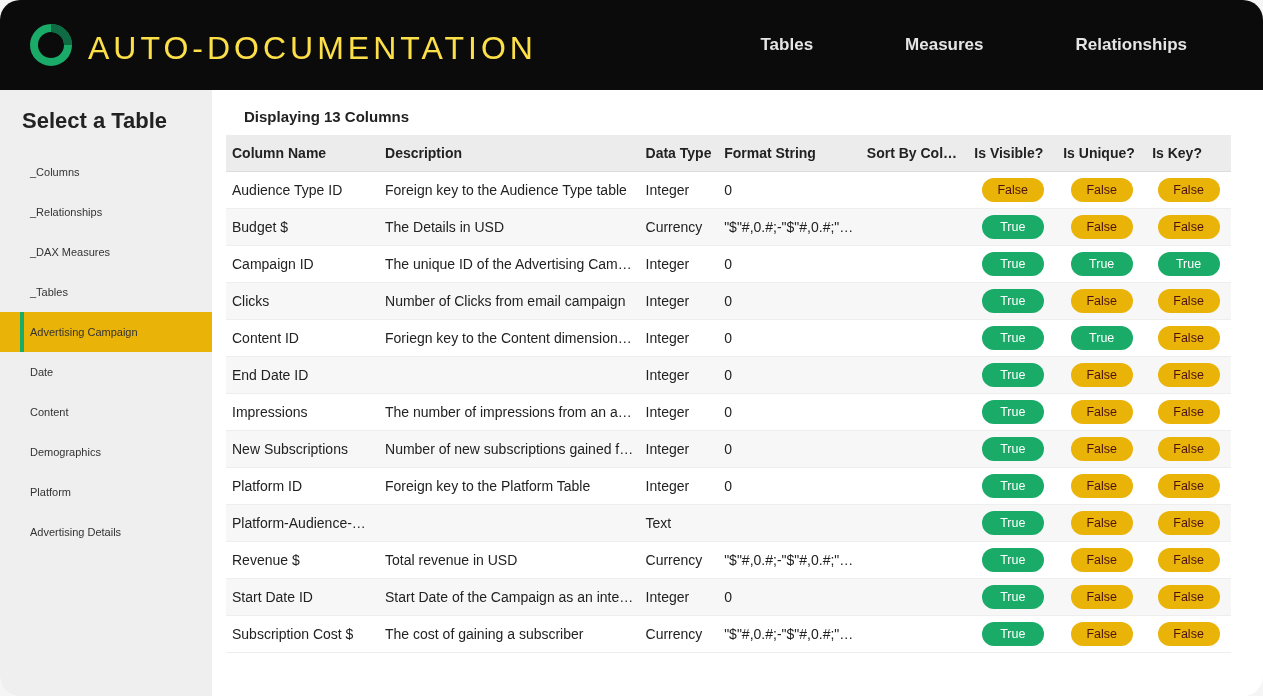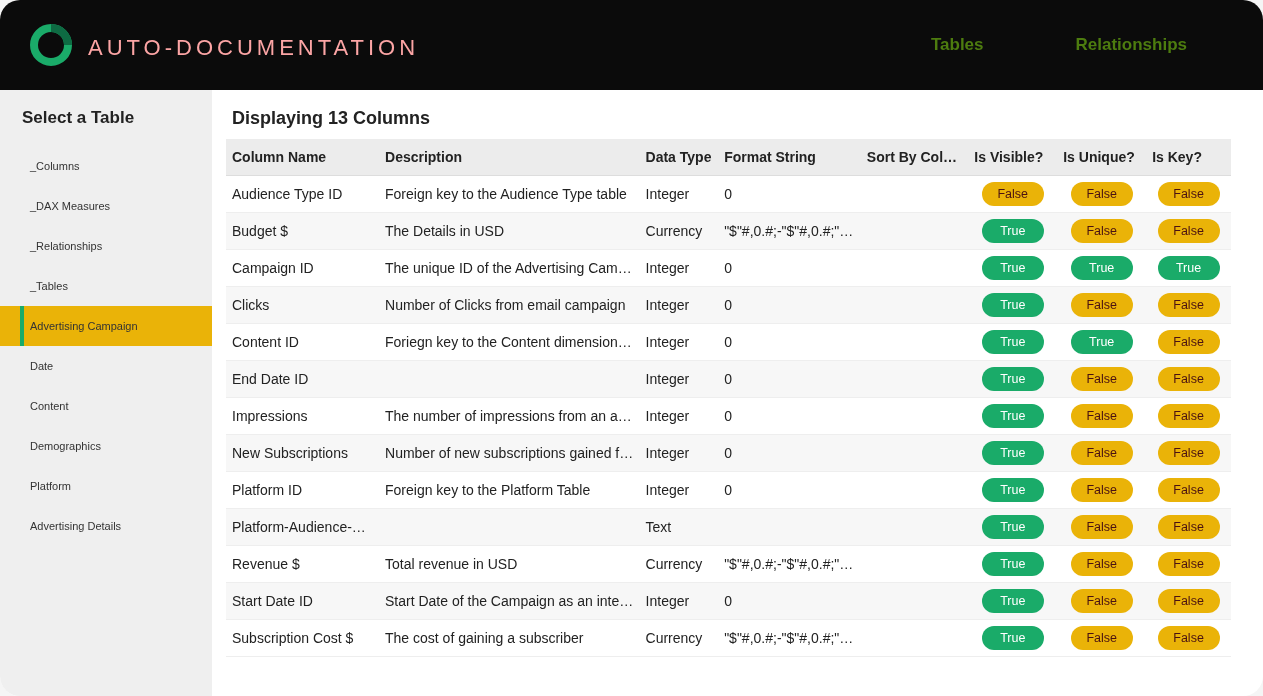--- a/index.html
+++ b/index.html
@@ -2,34 +2,34 @@
 <html><head>
 <meta charset="utf-8">
 <style>
   * { box-sizing: border-box; margin: 0; padding: 0; }
   body { font-family: "Segoe UI", Arial, sans-serif; background: #f5f5f5; color: #222; }
   .frame { width: 1263px; height: 696px; margin: 0 auto; background: #fff; border-radius: 20px; overflow: hidden; display: flex; flex-direction: column; }
   
   .header { background: #0b0b0b; height: 90px; display: flex; align-items: center; padding: 0 50px 0 30px; }
   .logo { display: flex; align-items: center; gap: 16px; }
   .logo-icon svg { display: block; }
-  .logo-text { color: #fca5a5; font-size: 22px; font-weight: 300; letter-spacing: 4px; font-family: "Segoe UI Light", "Segoe UI", sans-serif; text-transform: uppercase; margin-top: 6px; }
+  .logo-text { color: #fde047; font-size: 32px; font-weight: 300; letter-spacing: 4px; font-family: "Segoe UI Light", "Segoe UI", sans-serif; text-transform: uppercase; margin-top: 6px; }
   .nav { margin-left: auto; display: flex; align-items: center; gap: 40px; }
-  .nav-item { color: #4d7c0f; font-size: 17px; font-weight: 600; padding: 10px 26px; border-radius: 24px; cursor: pointer; }
+  .nav-item { color: #e5e5e5; font-size: 17px; font-weight: 600; padding: 10px 26px; border-radius: 24px; cursor: pointer; }
   .nav-item.active { background: #1aab69; color: #fff; }
   
   .body { flex: 1; display: flex; overflow: hidden; }
   .sidebar { width: 212px; background: #efefef; padding: 18px 0 0 0; overflow-y: auto; }
-  .sidebar-title { font-size: 17px; font-weight: 700; padding: 0 18px 18px 22px; }
+  .sidebar-title { font-size: 22px; font-weight: 700; padding: 0 18px 18px 22px; }
   .side-item { font-size: 11px; color: #333; padding: 14px 0 14px 30px; cursor: pointer; position: relative; }
   .side-item.selected { background: #eab308; font-weight: 400; }
   .side-item.selected::before { content: ""; position: absolute; left: 20px; top: 0; bottom: 0; width: 4px; background: #1aab69; }
   
   .main { flex: 1; padding: 18px 32px 20px 14px; overflow-y: auto; }
-  .main-title { font-size: 18px; font-weight: 700; margin-bottom: 10px; margin-left: 6px; }
+  .main-title { font-size: 15px; font-weight: 700; margin-bottom: 10px; margin-left: 18px; }
   table.grid { width: 100%; border-collapse: collapse; table-layout: fixed; }
   table.grid th { text-align: left; font-size: 14px; font-weight: 700; padding: 10px 6px; background: #ececec; border-bottom: 1px solid #ddd; white-space: nowrap; overflow: hidden; text-overflow: ellipsis; margin-top: 29px;}
   table.grid td { font-size: 14px; padding: 6px 6px; border-bottom: 1px solid #eee; white-space: nowrap; overflow: hidden; text-overflow: ellipsis; vertical-align: middle; height: 37px;}
   table.grid tbody tr:nth-child(even) td { background: #f7f7f7; }
   .pill { display: inline-block; min-width: 62px; text-align: center; font-size: 12.5px; padding: 5px 14px; border-radius: 16px; color: #222; }
   .pill.true { background: #1aab69; color: #fff; }
   .pill.false { background: #eab308; color: #4a1212; }
   td.pcell { text-align: center; }
   
   col.c-name { width: 148px; }
@@ -51,32 +51,33 @@
       <span class="logo-icon">
         <svg width="42" height="42" viewBox="0 0 42 42">
           <circle cx="21" cy="21" r="17" fill="none" stroke="#1aab69" stroke-width="8"></circle>
           <path d="M21 4 A17 17 0 0 1 38 21" fill="none" stroke="#0e6b43" stroke-width="8"></path>
         </svg>
       </span>
       <span class="logo-text">AUTO-DOCUMENTATION</span>
     </div>
     <div class="nav" id="nav">
         <div class="nav-item">Tables</div>
+        <div class="nav-item">Measures</div>
         <div class="nav-item">Relationships</div>
       </div>
   </div>
 
   <div class="body">
 
     <div class="sidebar">
       <div class="sidebar-title">Select a Table</div>
       <div id="sidebar-list">
           <div class="side-item">_Columns</div>
+          <div class="side-item">_Relationships</div>
           <div class="side-item">_DAX Measures</div>
-          <div class="side-item">_Relationships</div>
           <div class="side-item">_Tables</div>
           <div class="side-item selected">Advertising Campaign</div>
           <div class="side-item">Date</div>
           <div class="side-item">Content</div>
           <div class="side-item">Demographics</div>
           <div class="side-item">Platform</div>
           <div class="side-item">Advertising Details</div>
         </div>
     </div>
 

